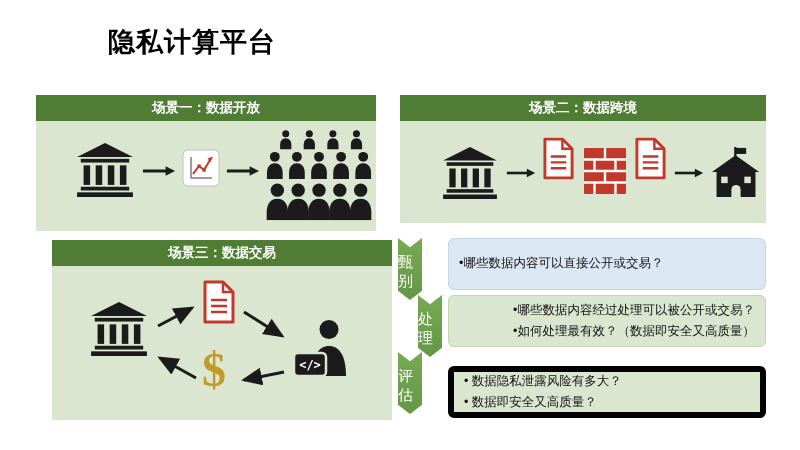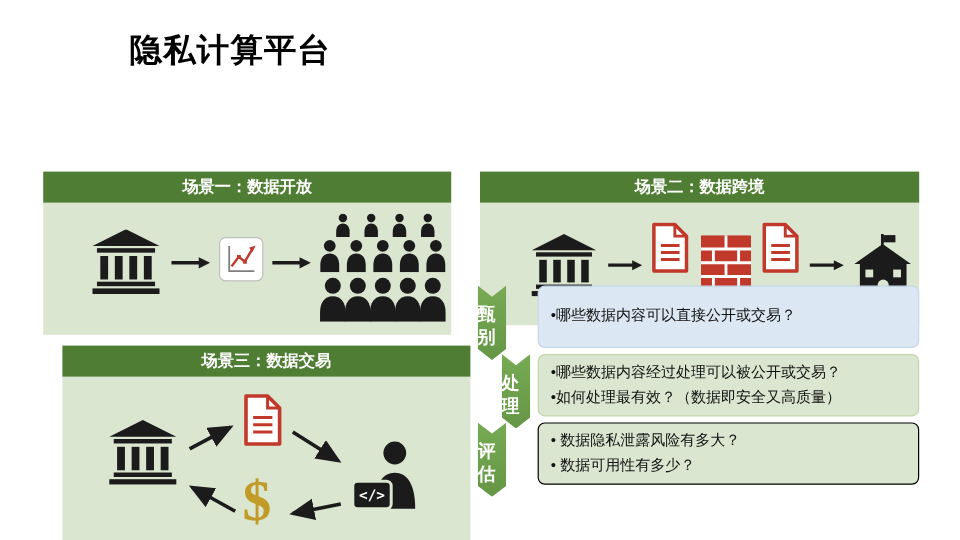--- a/index.html
+++ b/index.html
@@ -3,21 +3,21 @@
 <meta charset="utf-8">
 <style>
   * { margin:0; padding:0; box-sizing:border-box; }
   html,body { background:#ffffff; }
   .slide {
     position:relative; width:800px; height:450px; background:#fff; overflow:hidden;
     font-family:"Liberation Sans","DejaVu Sans",sans-serif; color:#000;
   }
   .title { position:absolute; left:60px; top:24px; font-size:27px; font-weight:600; letter-spacing:1px;margin-left:48px; }
 
-  .panel { position:absolute; display:flex; flex-direction:column;margin-top:48px; }
+  .panel { position:absolute; display:flex; flex-direction:column; }
   .panel1 { left:36px;  top:95px;  width:340px; height:136px; }
   .panel2 { left:400px; top:95px;  width:366px; height:128px; }
   .panel3 { left:52px;  top:240px; width:340px; height:180px; }
   .panel-header {
     height:26px; background:var(--header-green,#4f7d33); color:#fff;
     font-size:13.5px; font-weight:700; display:flex; align-items:center; justify-content:center;
   }
   .panel-body { flex:1; background:var(--panel-green,#dae6cf); position:relative; }
   .panel-body svg, .panel-body .dollar { position:absolute; }
 
@@ -43,32 +43,32 @@
   .panel3 .dev    { left:240px; top:52px; width:58px; height:62px; }
   .panel3 .dollar { left:150px; top:76px; font:700 48px "Liberation Serif","DejaVu Serif",serif; color:var(--gold,#c29a28); }
   .panel3 .cycle  { left:0; top:0; width:340px; height:154px; }
 
   
   .steps { position:absolute; left:398px; top:238px; width:370px; height:180px; }
   .chevron {
     position:absolute; left:0; width:24px; height:62px;
     clip-path:polygon(0 0,50% 15%,100% 0,100% 85%,50% 100%,0 85%);
     background:linear-gradient(180deg,#77aa53,var(--chevron-green,#649646));
-    color:#fff; font-size:15px; font-weight:700;
+    color:#fff; font-size:15px; font-weight:400;
     display:flex; align-items:center; justify-content:center; padding-top:5px;
   }
   .chev1 { top:0; } .chev2 { top:57px;margin-left:20px; } .chev3 { top:114px; }
   .step-box {
     position:absolute; left:50px; width:318px; height:52px; border-radius:6px;
     padding:0 10px; display:flex; flex-direction:column; justify-content:center; gap:3px;
     font-size:12.5px; line-height:1.4; color:#111;
   }
   .box1 { top:0;     background:var(--box-blue,#dbe7f3);    border:1px solid #c5d7eb; }
-  .box2 { top:57px;  background:var(--panel-green,#dae6cf); border:1px solid #c3d6ac; }
-  .box3 { top:114px; background:var(--panel-green,#dae6cf); border:1px solid #000000; }
+  .box2 { top:57px;  background:var(--panel-green,#dae6cf); border:1px solid #c3d6ac;text-align:right; }
+  .box3 { top:128px; background:var(--panel-green,#dae6cf); border:6px solid #000000; }
 </style>
 </head>
 <body>
 
 <svg width="0" height="0" style="position:absolute" aria-hidden="true">
   <defs>
     <symbol id="i-bank" viewBox="0 0 64 58">
       <g fill="#1b1b1b">
         <polygon points="32,0 62,15 2,15"></polygon>
         <rect x="6" y="17" width="52" height="4"></rect>
@@ -236,17 +236,17 @@
 
     <div class="step-box box1">
       <div>•哪些数据内容可以直接公开或交易？</div>
     </div>
     <div class="step-box box2">
       <div>•哪些数据内容经过处理可以被公开或交易？</div>
       <div>•如何处理最有效？（数据即安全又高质量）</div>
     </div>
     <div class="step-box box3">
       <div>• 数据隐私泄露风险有多大？</div>
-      <div>• 数据可用性有多少？</div>
+      <div>• 数据即安全又高质量？</div>
     </div>
   </div>
 
 </div>
 
 </body></html>

